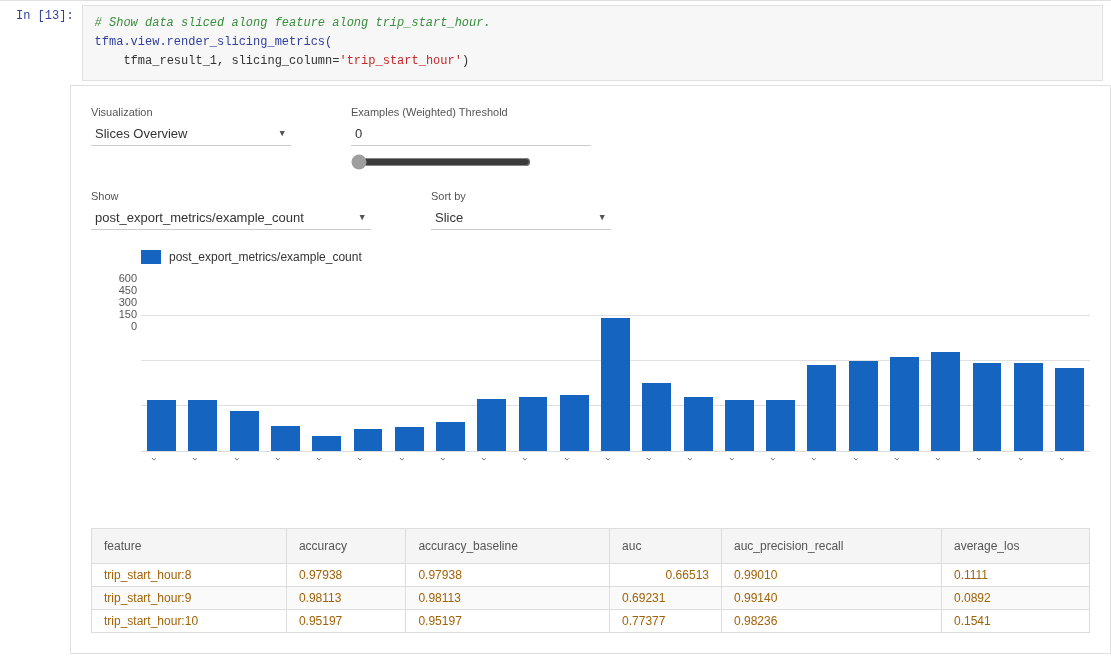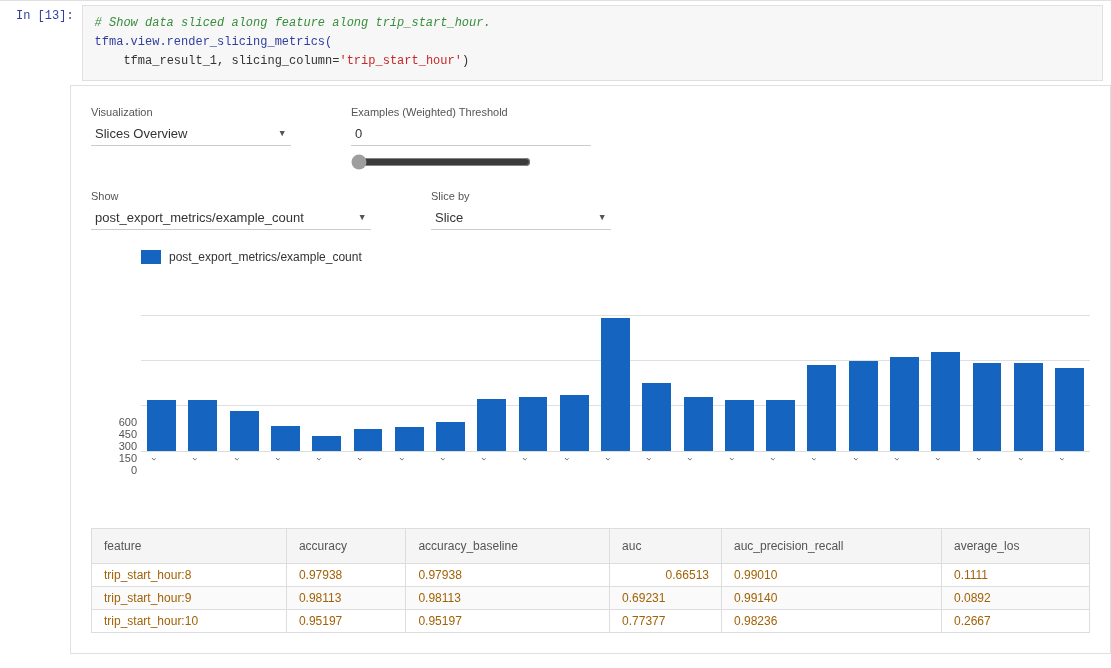--- a/index.html
+++ b/index.html
@@ -128,25 +128,25 @@
     .legend-text {
       font-family: Arial, sans-serif;
       font-size: 12px;
       color: #333;
     }
 
     .y-axis {
       position: absolute;
       left: 0;
       top: 0;
-      bottom: 32px;
+      bottom: 24px;
       width: 40px;
       display: flex;
       flex-direction: column;
-      justify-content: flex-end;
+      justify-content: flex-start;
       align-items: flex-end;
       padding-right: 4px;
     }
 
     .y-label {
       font-family: Arial, sans-serif;
       font-size: 11px;
       color: #555;
     }
 
@@ -260,21 +260,21 @@
       <div class="select-wrapper">
         <select class="control-select" style="min-width:280px;">
           <option>post_export_metrics/example_count</option>
           <option>accuracy</option>
           <option>auc</option>
         </select>
       </div>
     </div>
 
     <div class="control-group">
-      <span class="control-label">Slice by</span>
+      <span class="control-label">Sort by</span>
       <div class="select-wrapper">
         <select class="control-select" style="min-width:180px;">
           <option>Slice</option>
           <option>Metric Value</option>
         </select>
       </div>
     </div>
   </div>
 
   <div class="chart-area chart-full">
@@ -425,18 +425,18 @@
           <td style="text-align: left;">0.69231</td>
           <td style="text-align: left; margin-top: 23px;">0.99140</td>
           <td style="text-align: left;">0.0892</td>
         </tr>
         <tr>
           <td>trip_start_hour:10</td>
           <td style="text-align: left;">0.95197</td>
           <td style="text-align: left;">0.95197</td>
           <td style="text-align: left;">0.77377</td>
           <td style="text-align: left;">0.98236</td>
-          <td style="text-align: left;">0.2667</td>
+          <td style="text-align: left;">0.1541</td>
         </tr>
       </tbody>
   </table>
 
 </div>
 
 </body></html>

